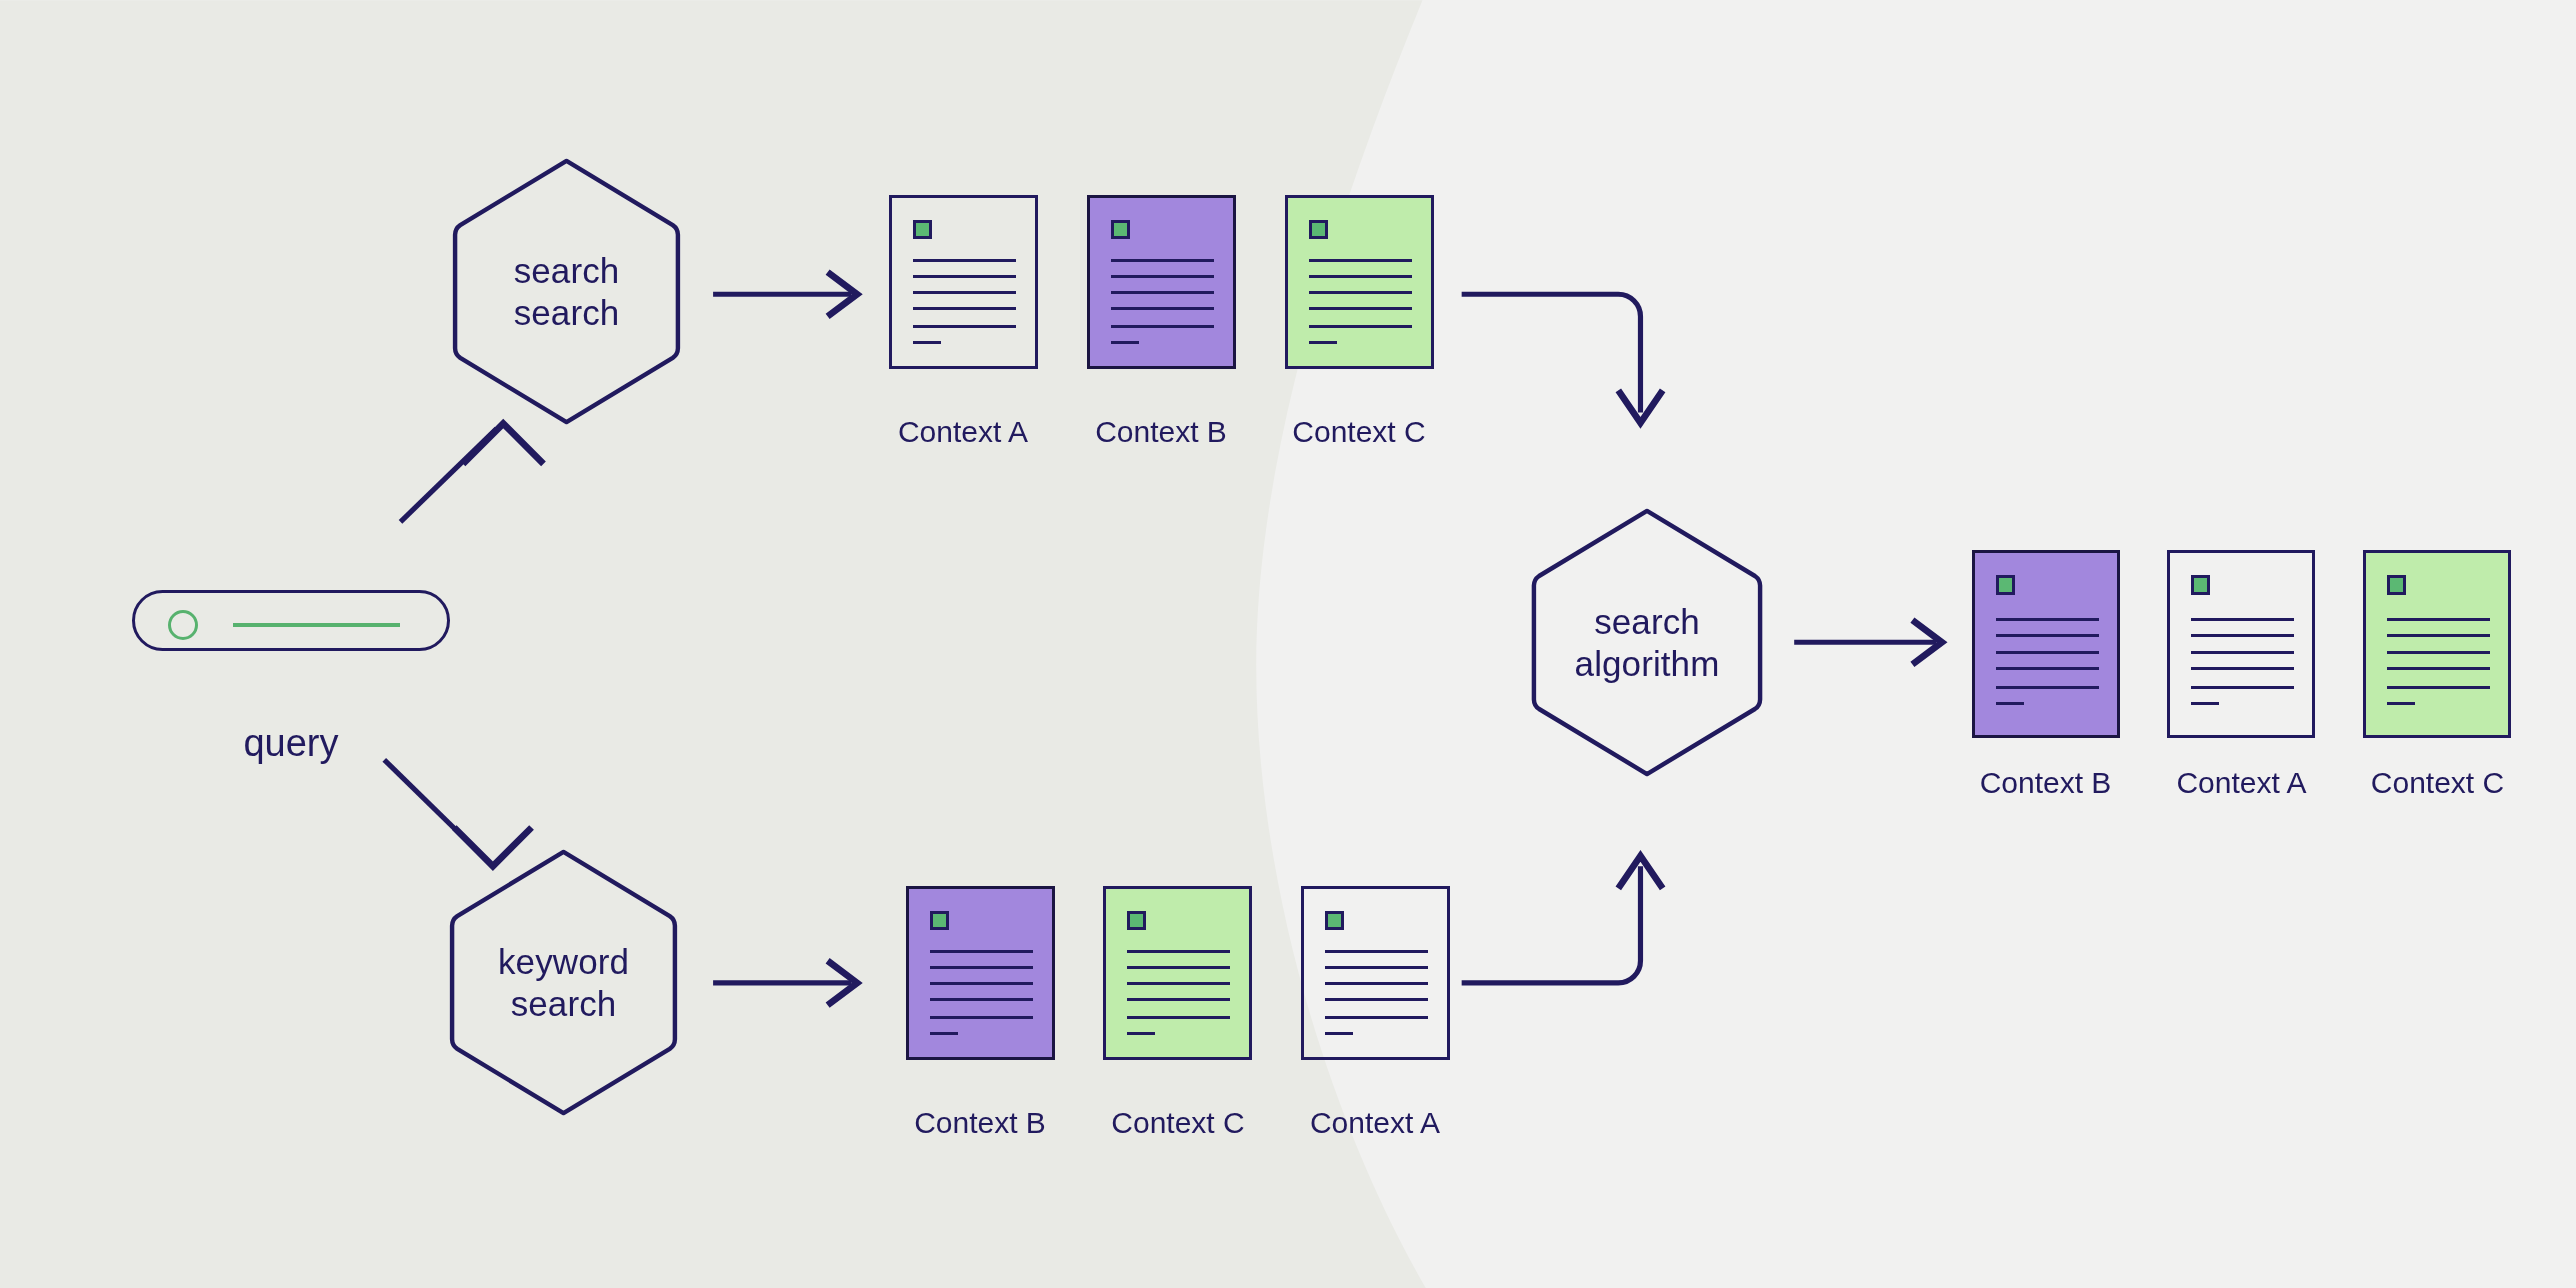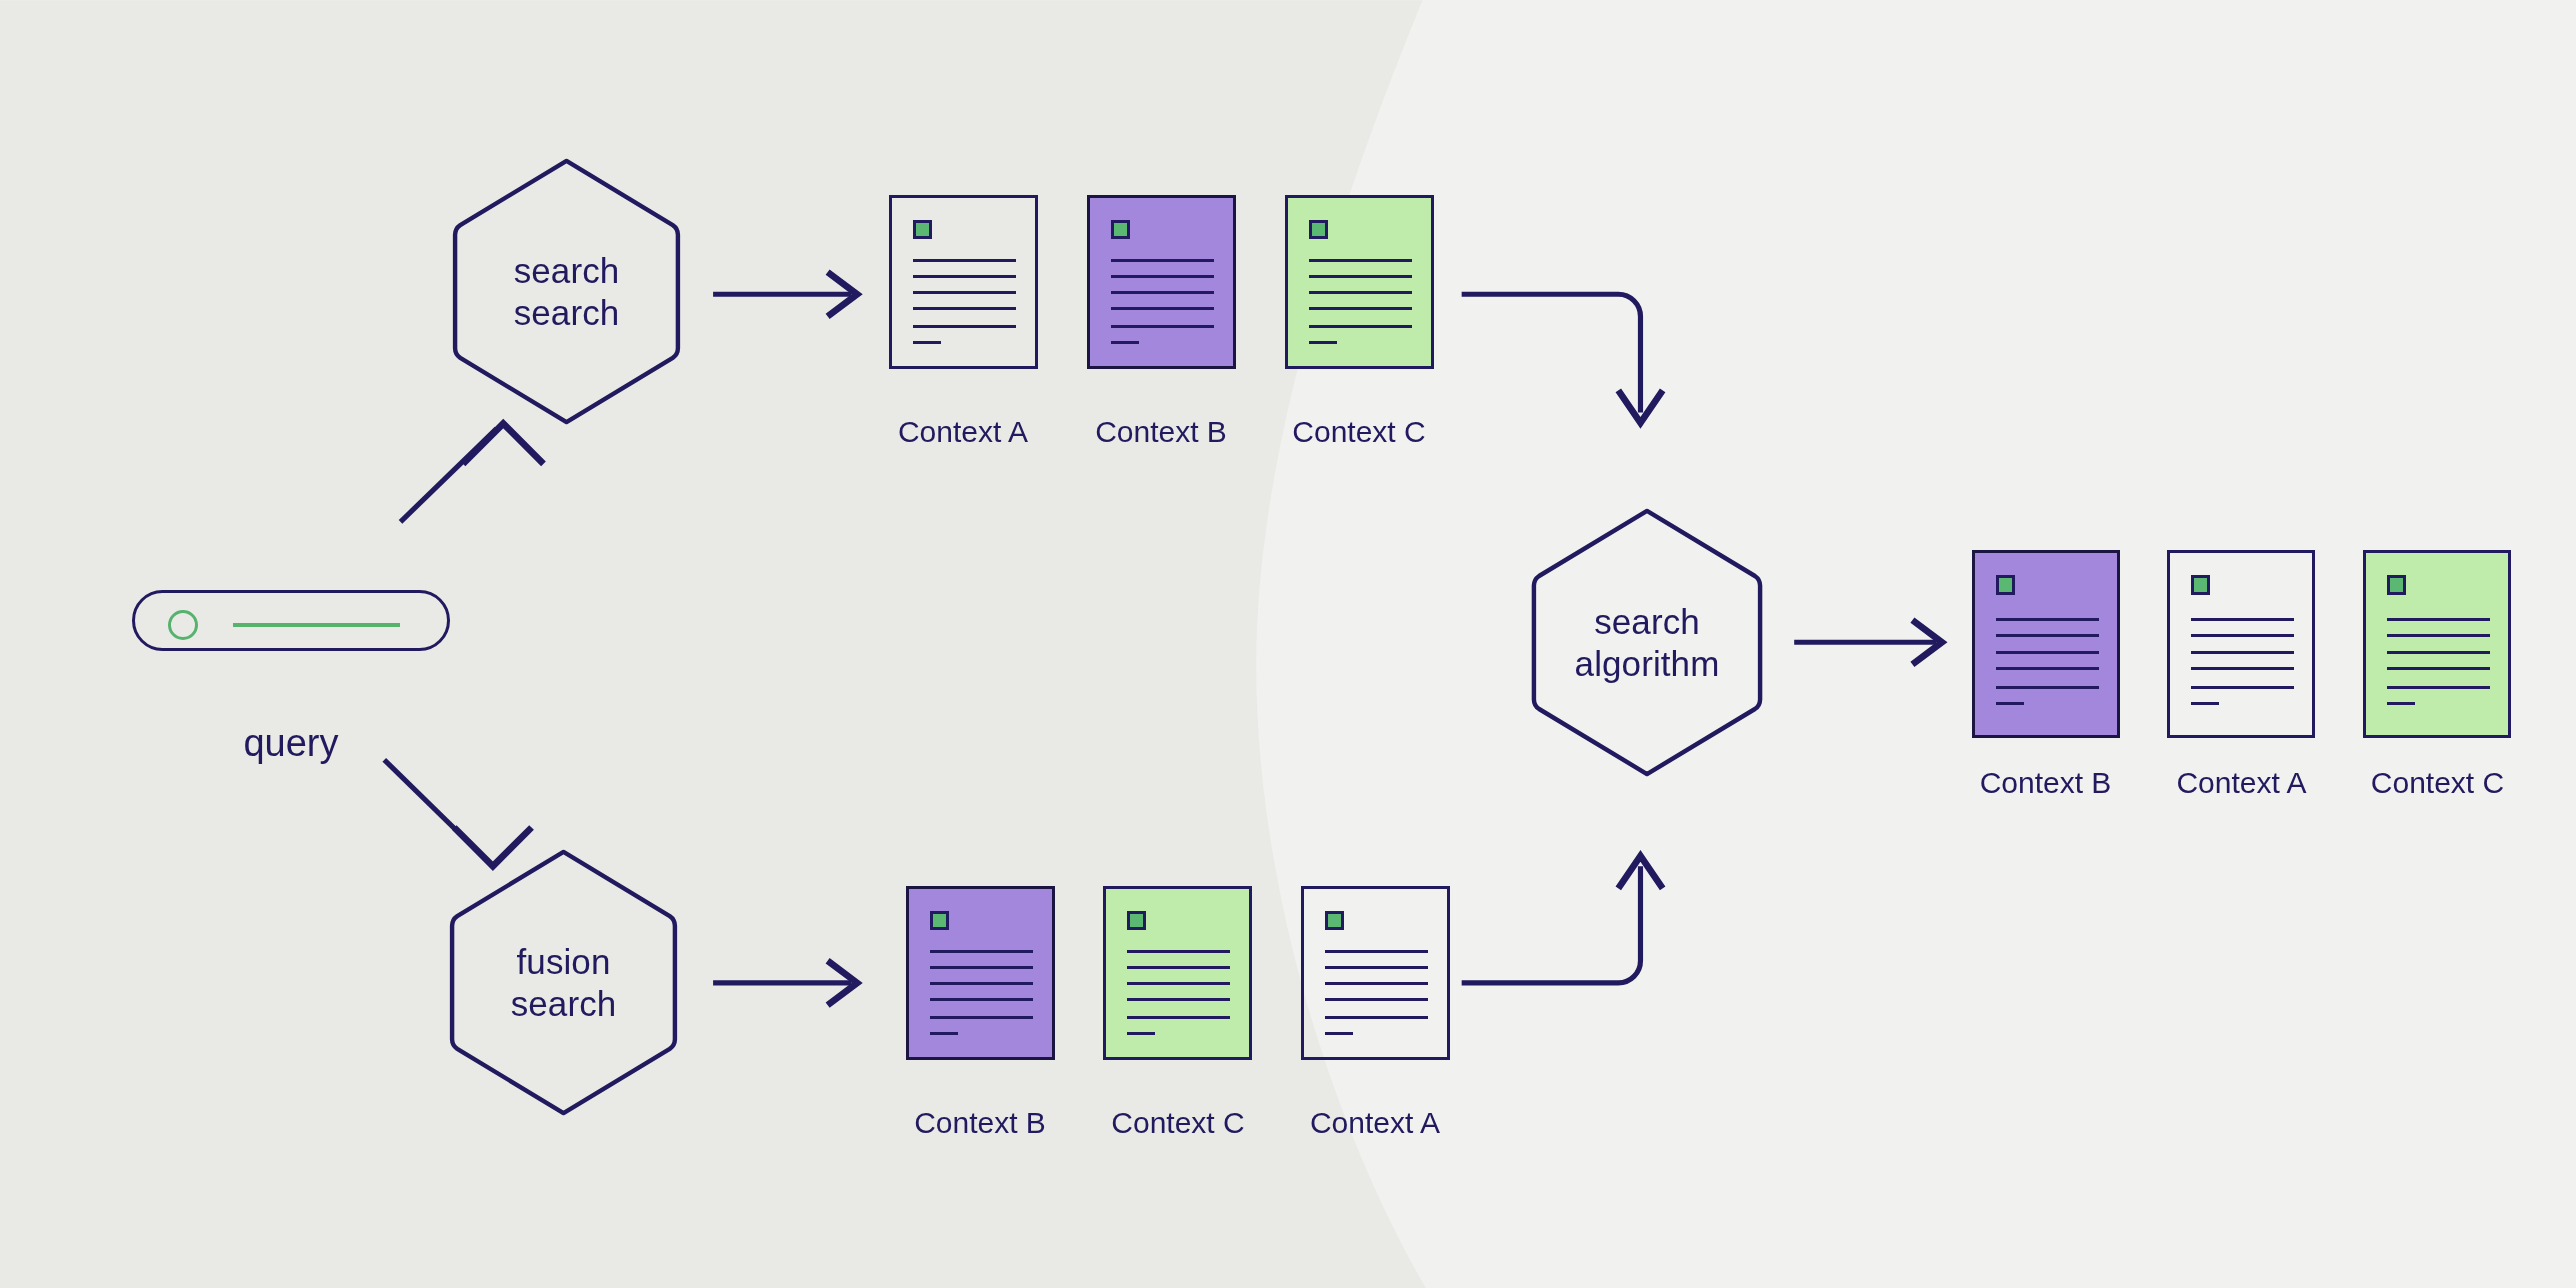--- a/index.html
+++ b/index.html
@@ -168,21 +168,21 @@
       <span>search</span>
     </div>
   </div>
 
   <div class="hex" style="left:446px; top:846px; width:235px; height:273px;">
     <svg viewBox="0 0 318 370" width="235" height="273">
       <path d="M159 8 L303 95 A16 16 0 0 1 310 108 V262 A16 16 0 0 1 303 275 L159 362 L15 275
                A16 16 0 0 1 8 262 V108 A16 16 0 0 1 15 95 Z" fill="none" stroke="#211a5e" stroke-width="6" stroke-linejoin="round"></path>
     </svg>
     <div class="hex-label">
-      <span>fusion</span>
+      <span>keyword</span>
       <span>search</span>
     </div>
   </div>
 
   <div class="hex" style="left:1528px; top:505px; width:238px; height:275px;">
     <svg viewBox="0 0 322 372" width="238" height="275">
       <path d="M161 8 L307 96 A16 16 0 0 1 314 109 V263 A16 16 0 0 1 307 276 L161 364 L15 276
                A16 16 0 0 1 8 263 V109 A16 16 0 0 1 15 96 Z" fill="none" stroke="#211a5e" stroke-width="6" stroke-linejoin="round"></path>
     </svg>
     <div class="hex-label">

